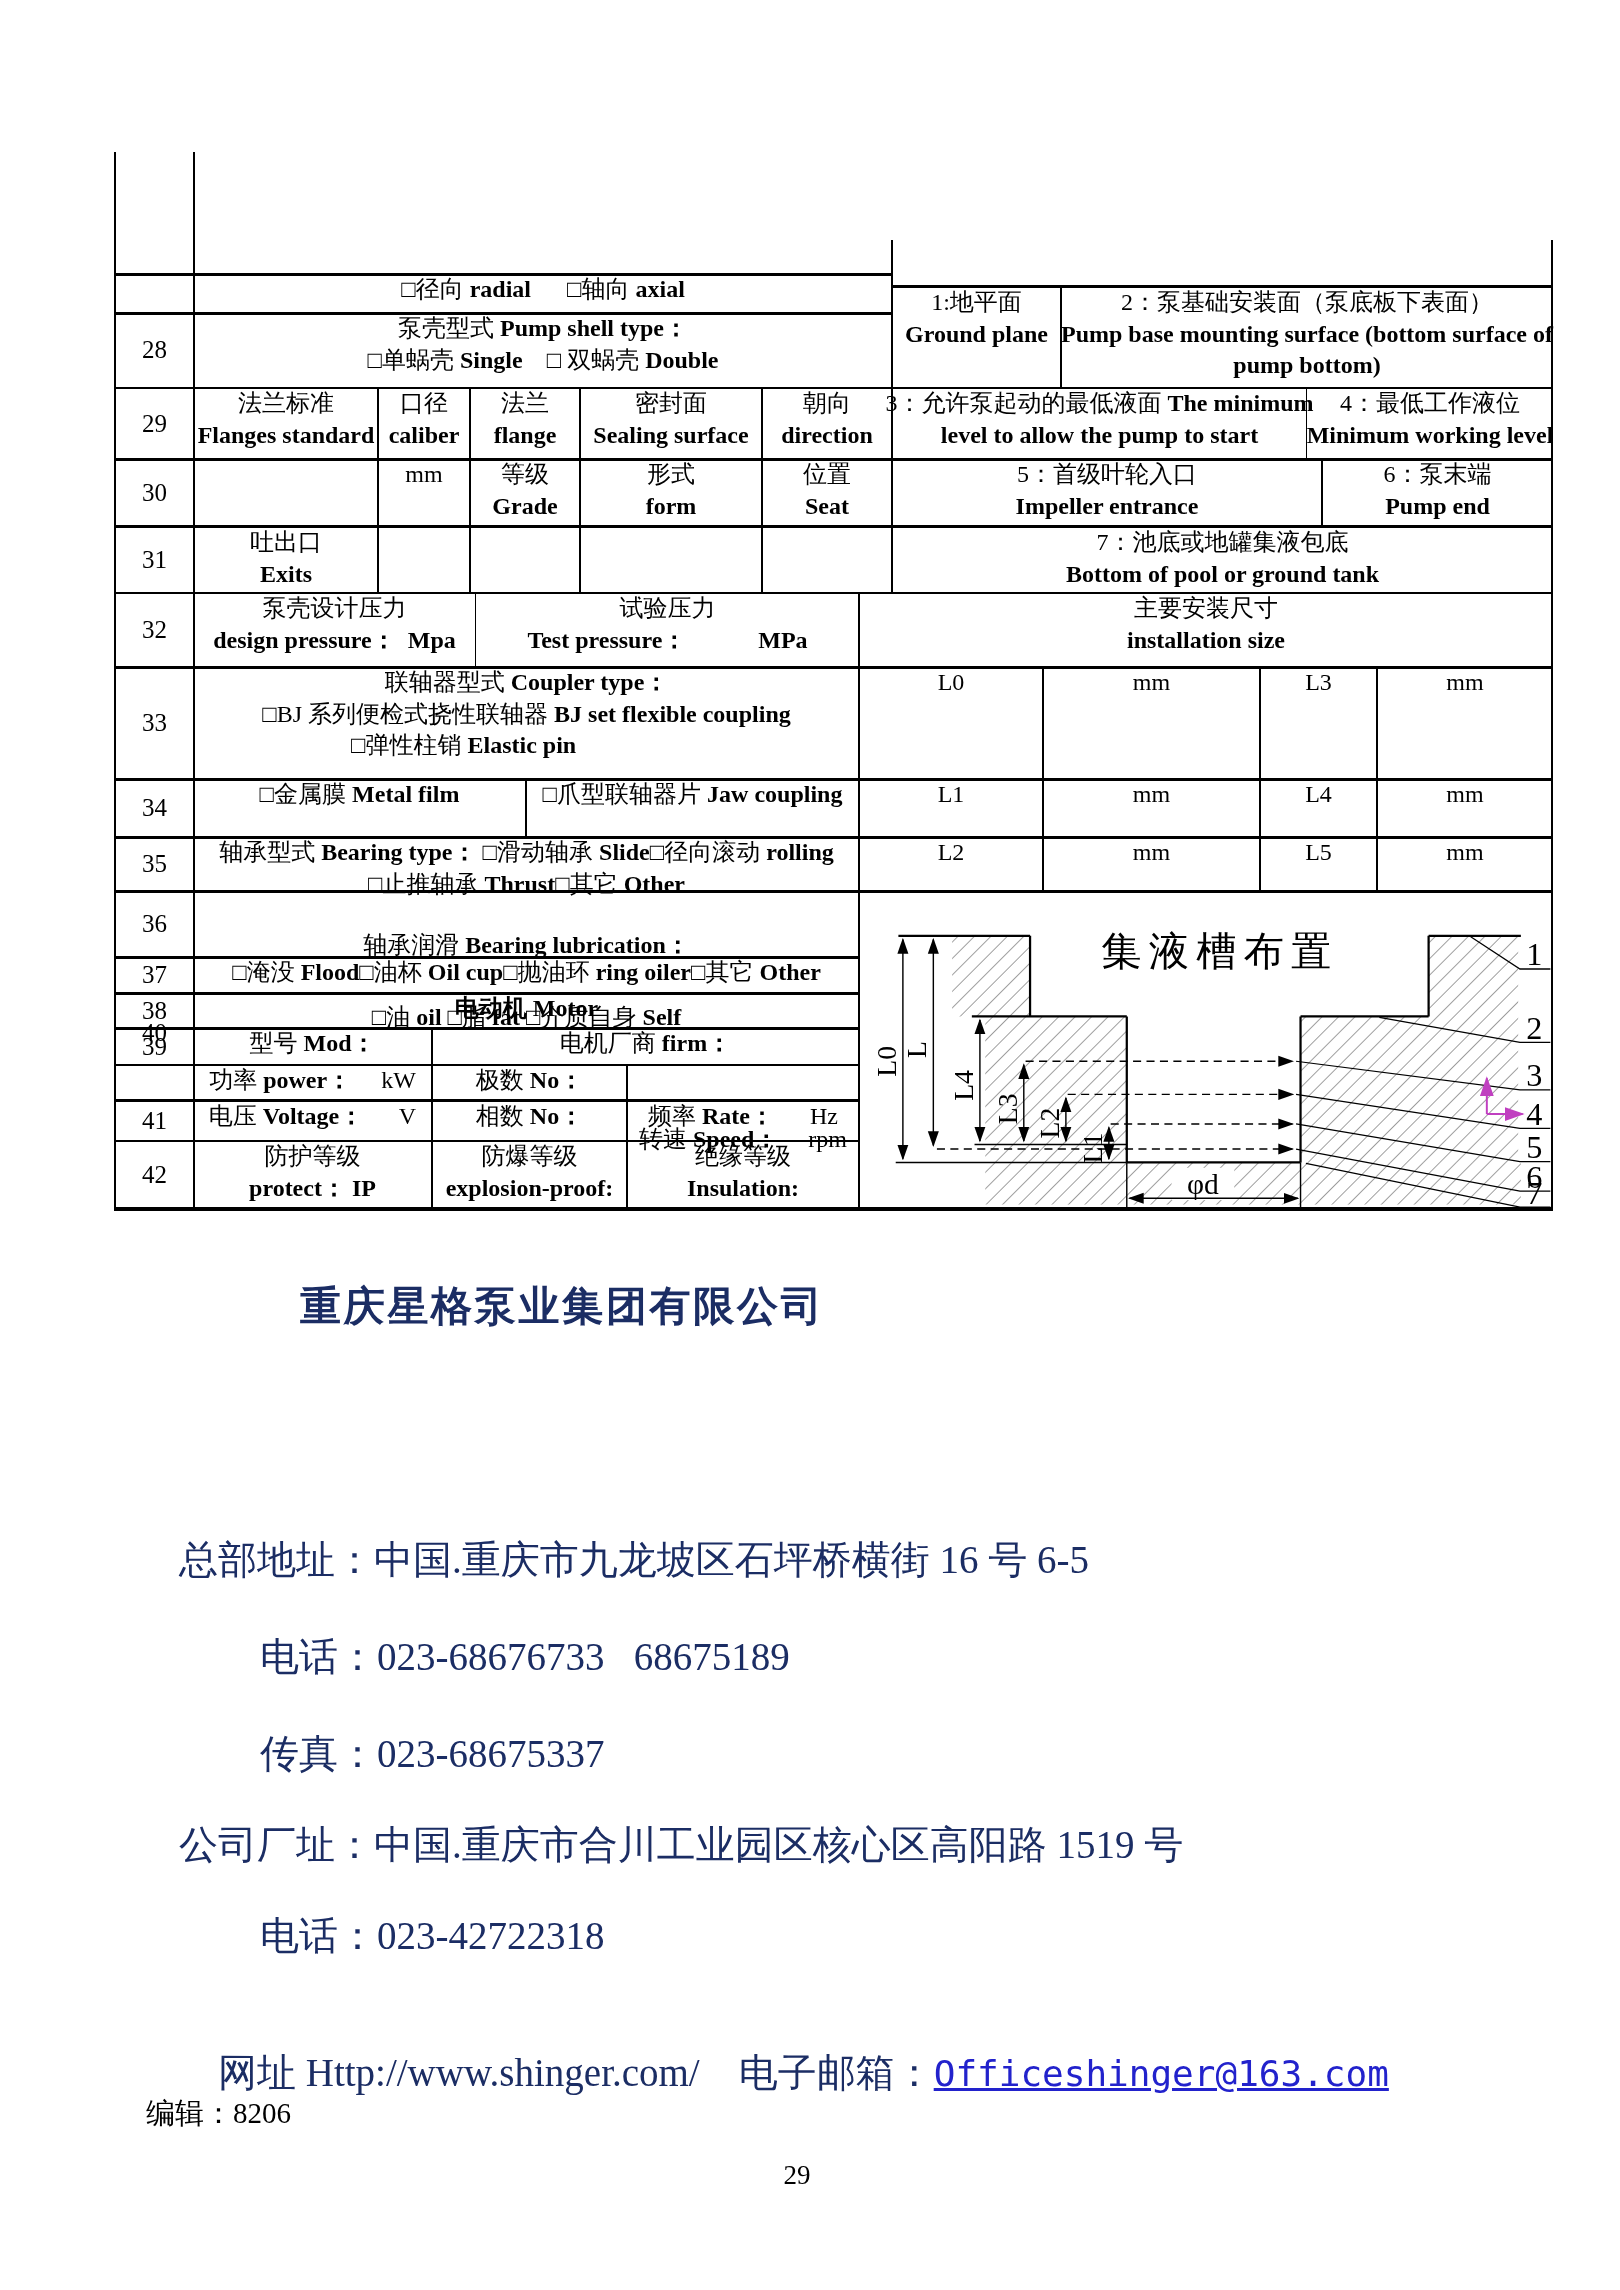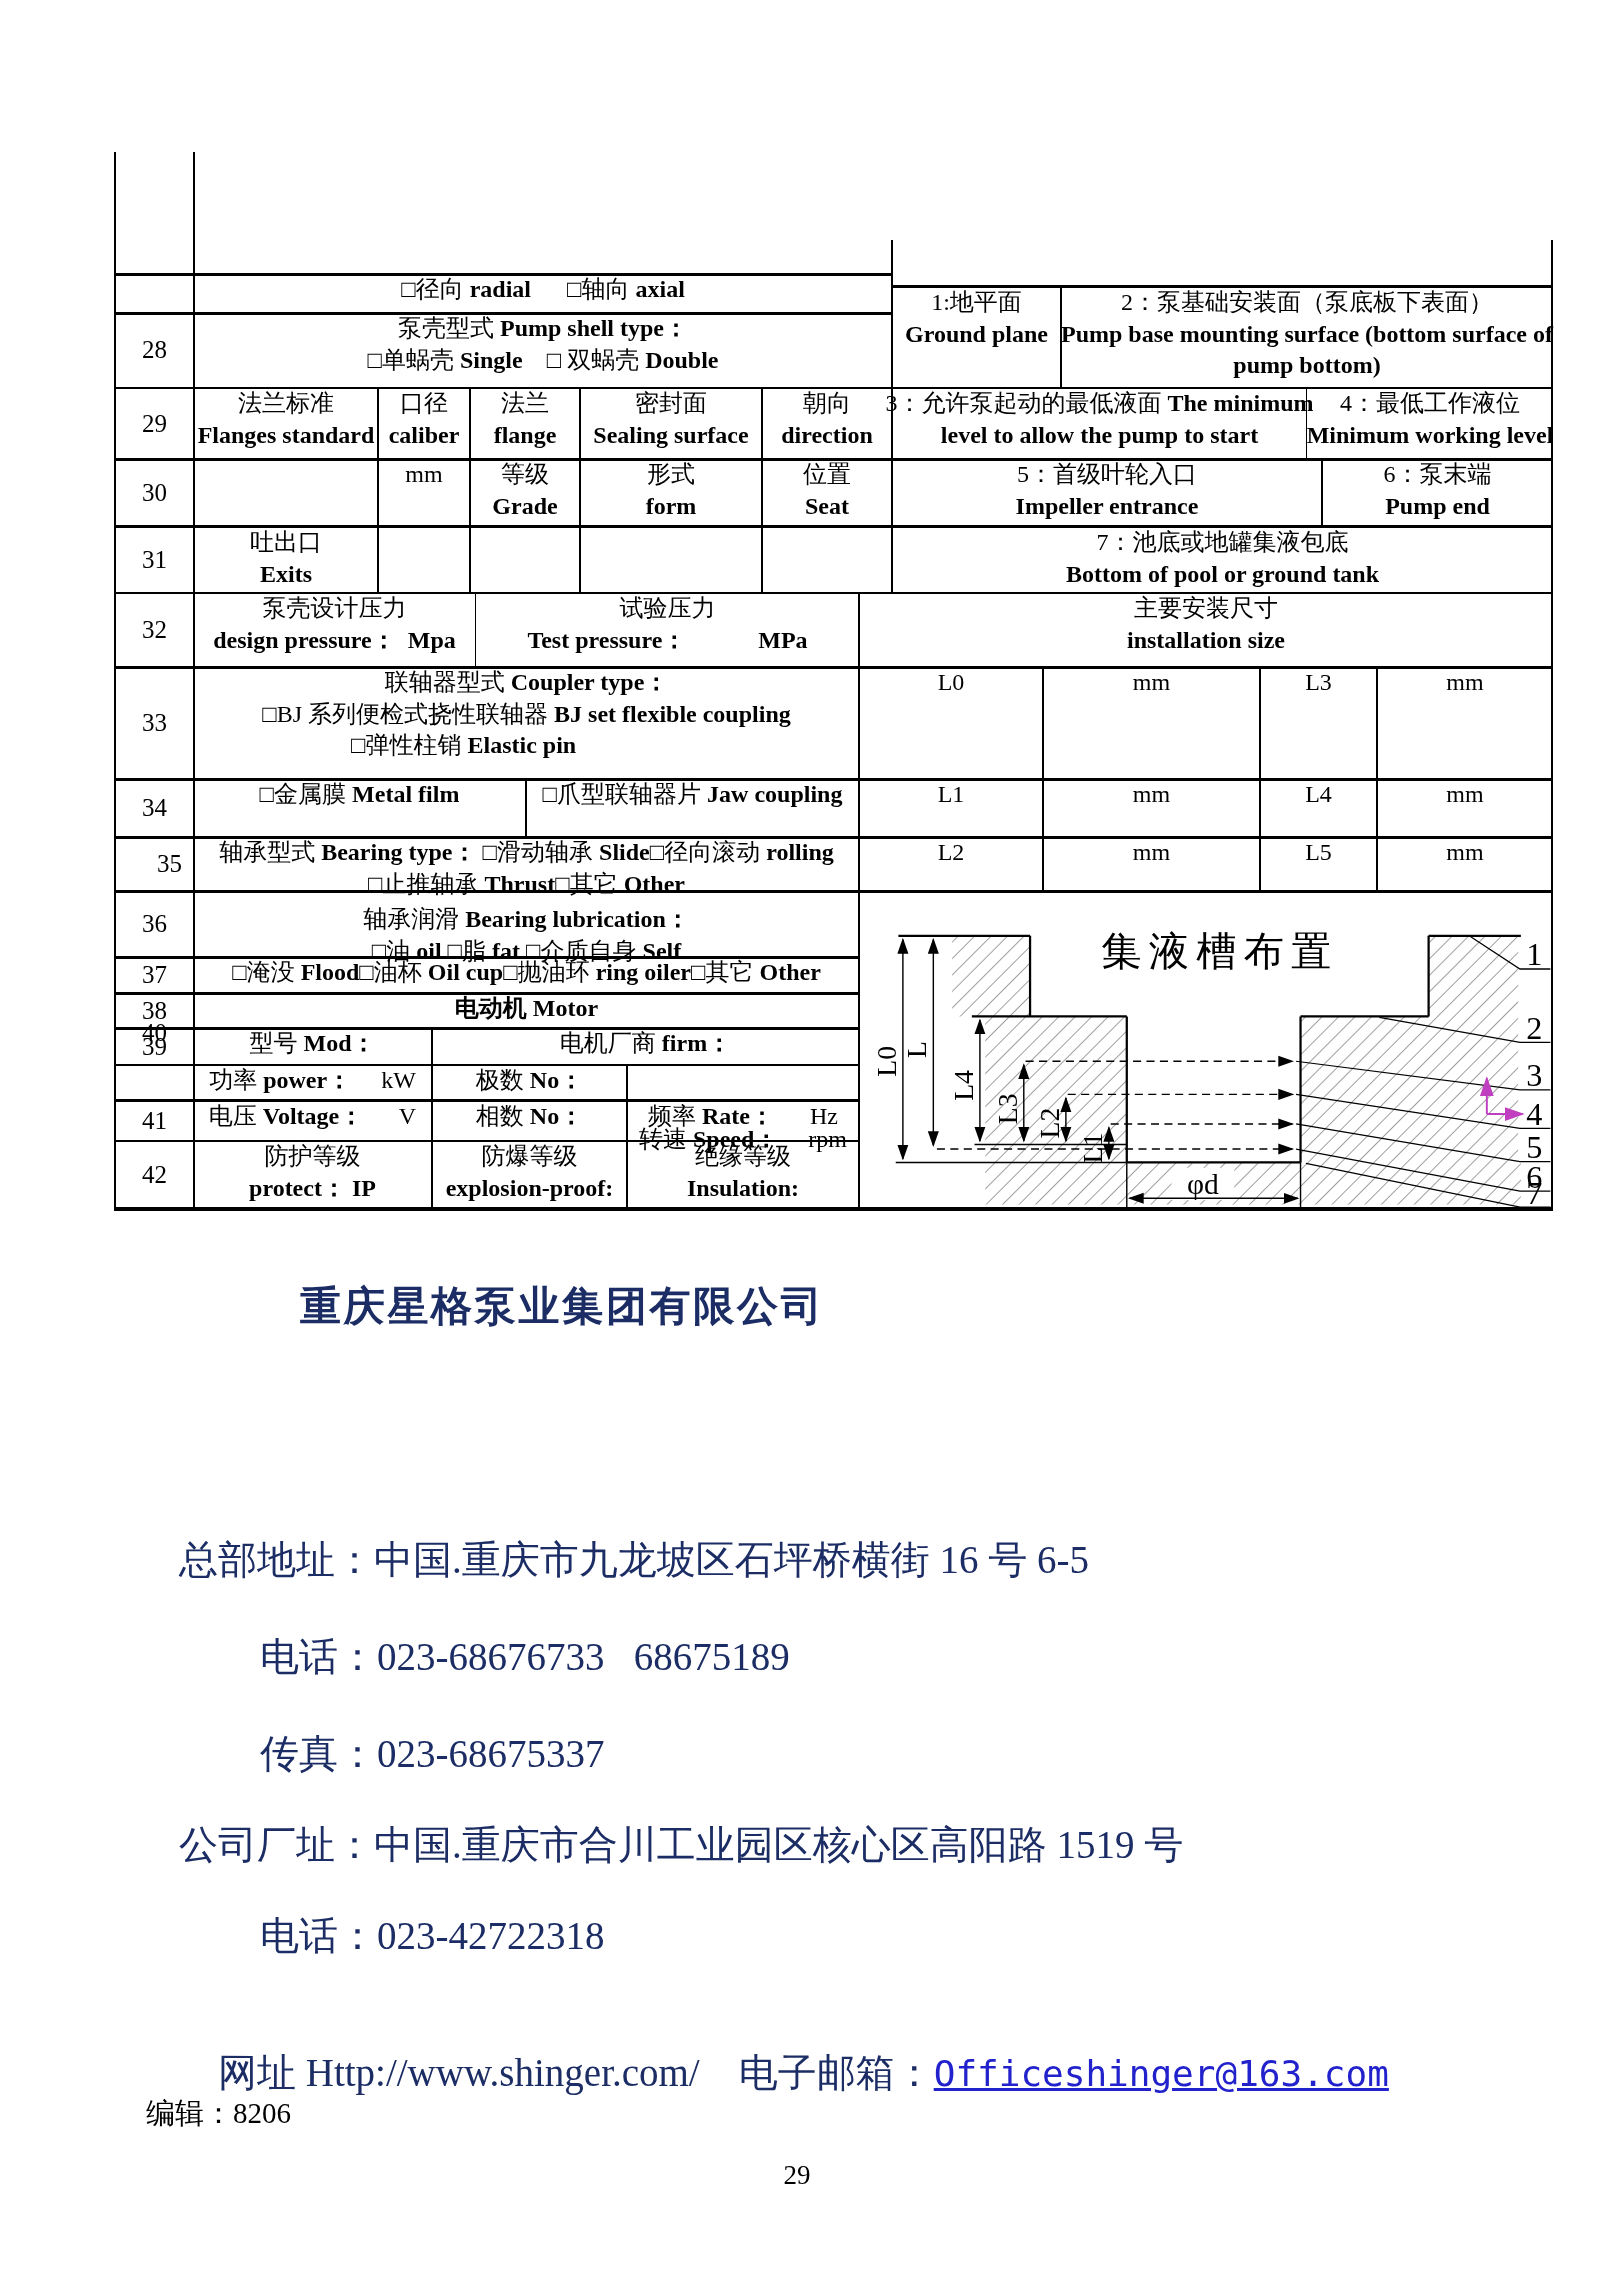--- a/index.html
+++ b/index.html
@@ -72,21 +72,21 @@
     </g>
   </svg>
 
   <div class="num" style="left:114px;top:313px;width:81px;height:74px;">28</div>
   <div class="num" style="left:114px;top:388px;width:81px;height:72px;">29</div>
   <div class="num" style="left:114px;top:459px;width:81px;height:67px;">30</div>
   <div class="num" style="left:114px;top:527px;width:81px;height:66px;">31</div>
   <div class="num" style="left:114px;top:593px;width:81px;height:74px;">32</div>
   <div class="num" style="left:114px;top:667px;width:81px;height:112px;">33</div>
   <div class="num" style="left:114px;top:779px;width:81px;height:58px;">34</div>
-  <div class="num" style="left:114px;top:837px;width:81px;height:54px;padding-left:15px;">35</div>
+  <div class="num" style="left:114px;top:837px;width:81px;height:54px;">35</div>
   <div class="num" style="left:114px;top:891px;width:81px;height:66px;">36</div>
   <div class="num" style="left:114px;top:957px;width:81px;height:36px;">37</div>
   <div class="num" style="left:114px;top:993px;width:81px;height:35px;">38</div>
   <div class="num" style="left:114px;top:1028px;width:81px;height:37px;">39</div>
   <div class="num" style="left:114px;top:1015px;width:81px;height:36px;">40</div>
   <div class="num" style="left:114px;top:1101px;width:81px;height:40px;">41</div>
   <div class="num" style="left:114px;top:1141px;width:81px;height:68px;">42</div>
 
   <div class="cell" style="left:194px;top:274px;width:698px;height:39px;">
       <span><span class="rn">□径向 </span><span class="rb">radial</span><span class="rn">      □轴向 </span><span class="rb">axial</span></span>
@@ -159,21 +159,21 @@
     </div>
   <div class="cell" style="left:526px;top:779px;width:333px;height:58px;">
     <span><span class="rn">□爪型联轴器片 </span><span class="rb">Jaw coupling</span></span>
     </div>
 
   <div class="cell" style="left:194px;top:837px;width:665px;height:54px;">
     <span><span class="rn">轴承型式 </span><span class="rb">Bearing type：</span><span class="rn"> □滑动轴承 </span><span class="rb">Slide</span><span class="rn">□径向滚动 </span><span class="rb">rolling</span></span>
       <span><span class="rn">□止推轴承 </span><span class="rb">Thrust</span><span class="rn">□其它 </span><span class="rb">Other</span></span>
     </div>
 
-  <div class="cell" style="left:194px;top:904px;width:665px;height:66px;">
+  <div class="cell" style="left:194px;top:930px;width:665px;height:66px;gap:40px;">
     <span><span class="rn">轴承润滑 </span><span class="rb">Bearing lubrication：</span></span>
       <span><span class="rn">□油 </span><span class="rb">oil</span><span class="rn"> □脂 </span><span class="rb">fat</span><span class="rn"> □介质自身 </span><span class="rb">Self</span></span>
     </div>
 
   <div class="cell" style="left:194px;top:957px;width:665px;height:36px;">
     <span><span class="rn">□淹没 </span><span class="rb">Flood</span><span class="rn">□油杯 </span><span class="rb">Oil cup</span><span class="rn">□抛油环 </span><span class="rb">ring oiler</span><span class="rn">□其它 </span><span class="rb">Other</span></span>
     </div>
 
   <div class="cell" style="left:194px;top:993px;width:665px;height:35px;">
     <span><span class="rb">电动机 Motor</span></span>

